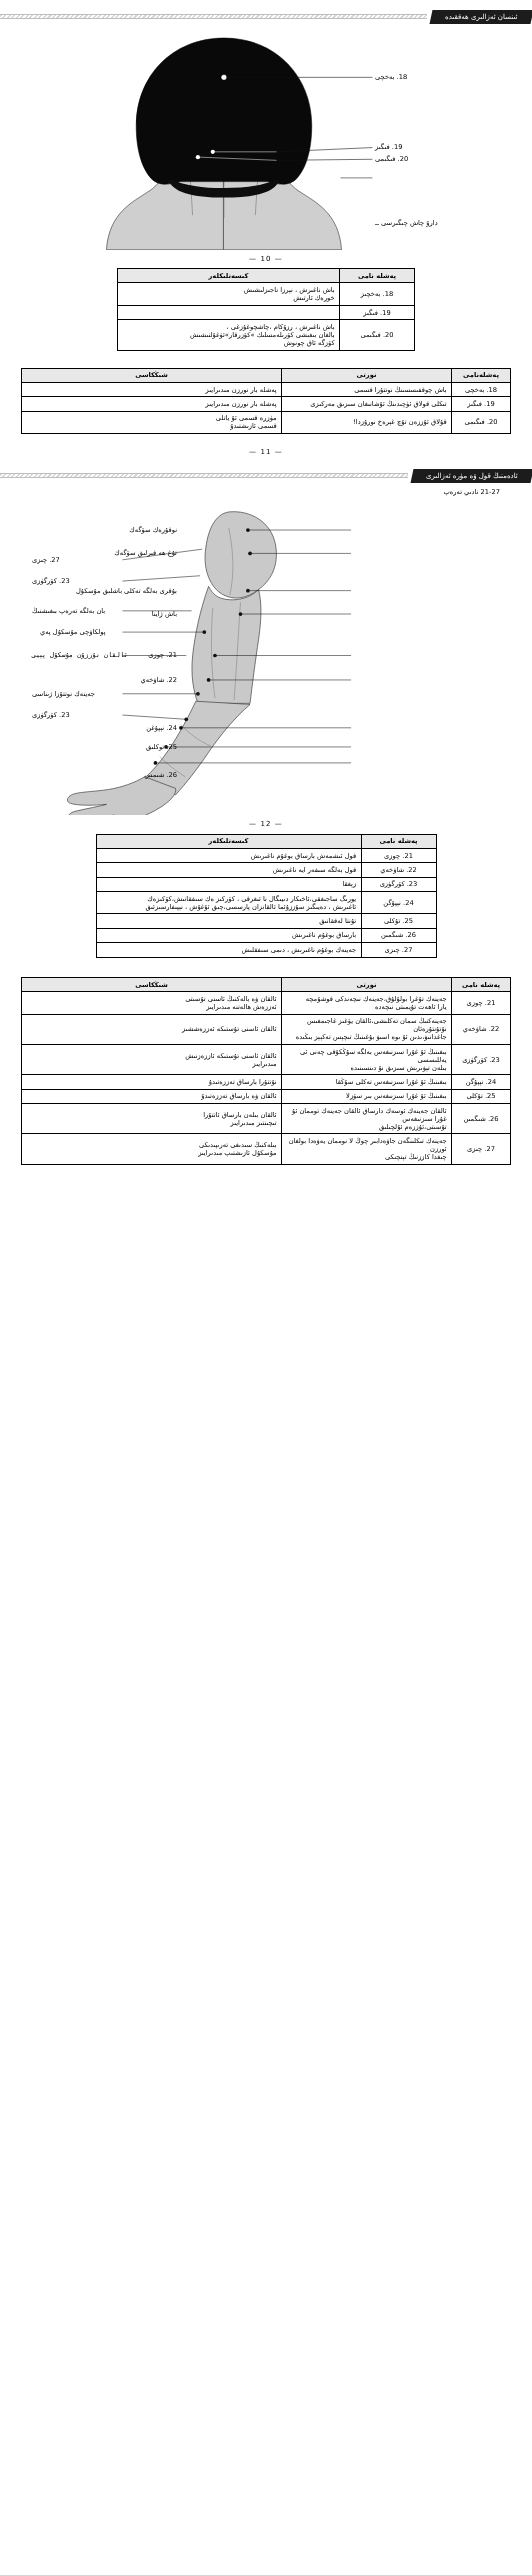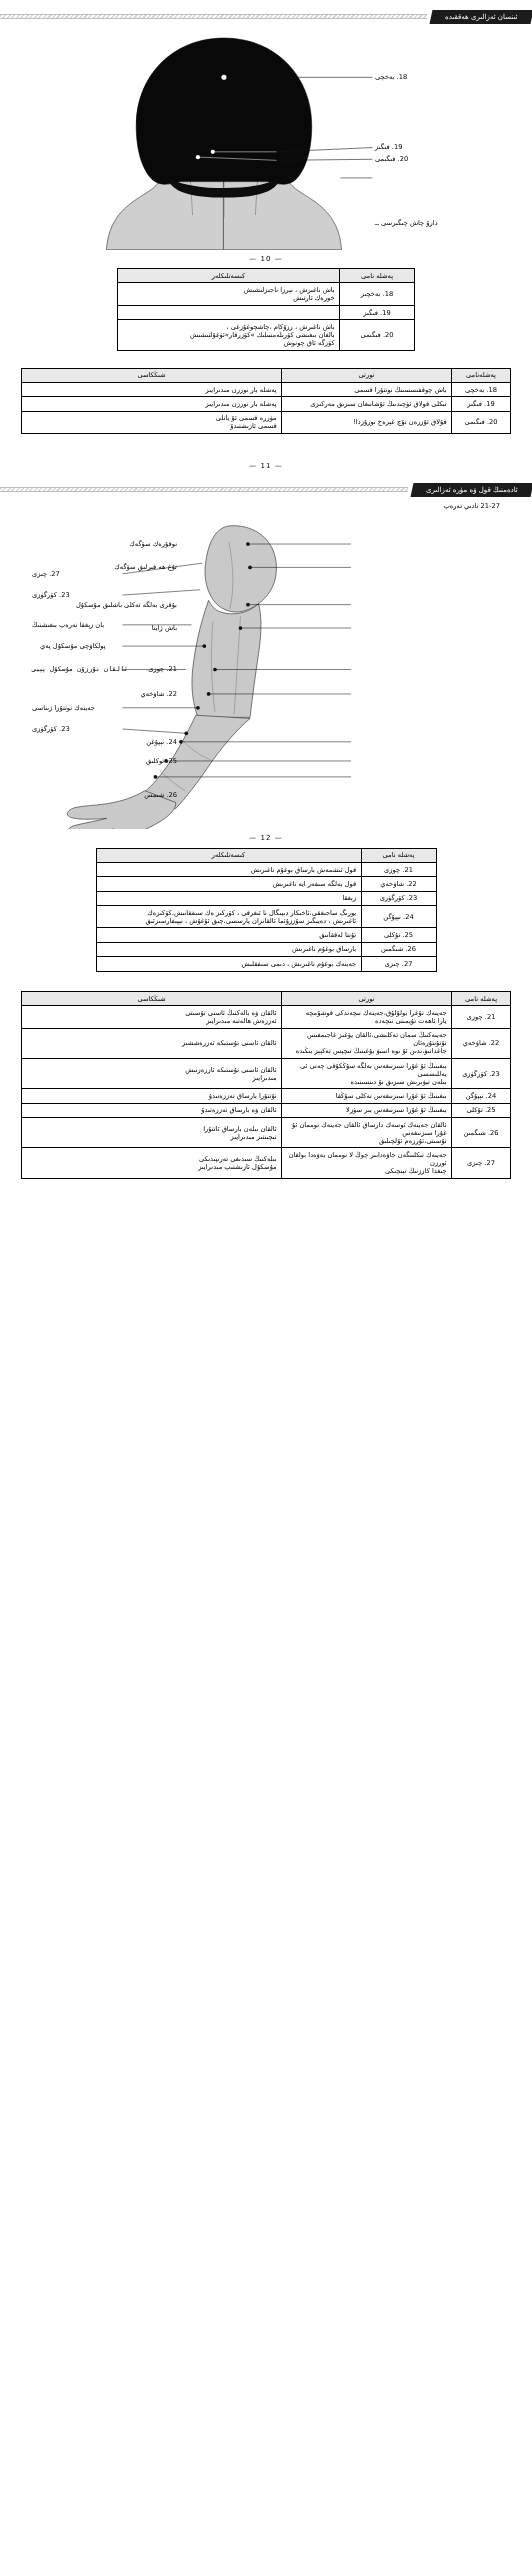--- a/index.html
+++ b/index.html
@@ -66,21 +66,21 @@
     font-size:6.7px;
     direction:rtl;
   }
   table.tbl th, table.tbl td {
     border:0.5px solid #000;
     padding:2.7px 4.3px;
     vertical-align:middle;
   }
   table.tbl thead th {
     background:#e8e8e8;
-    font-weight:normal;
+    font-weight:bold;
     text-align:center;
     margin-left:12px;
   }
   .tbl-2col { width:298px; margin:5.3px auto 0 auto; }
   .tbl-2col td.name { width:75px; text-align:center; }
   .tbl-3col { width:490px; margin:5.3px auto 0 auto; }
   .tbl-3col td.name { width:59px; text-align:center; }
   .tbl-3col td.mid  { width:170px;margin-left:40px; }
   
   .caption-line {
@@ -193,21 +193,21 @@
       </tr>
       <tr>
         <td class="name">20. فىگىمى</td>
         <td class="mid" style="white-space:pre-line;">قۇلاق ئۇززەن تۇچ غېرەخ نورۇزدا!</td>
         <td style="white-space:pre-line;">مۈزرە قسمى ئۇ ياتلى
 قسمى ئازىشتىدۇ</td>
       </tr>
     </tbody>
   </table>
 
-  <div class="page-num" style="margin-top:28px;">— 11 —</div>
+  <div class="page-num" style="margin-top:14px;">— 11 —</div>
 </div>
 
 <div class="page">
 
   <div class="banner right-tab">
     <div class="tab">
       <span>ئادەمنىڭ قول ۋە مۈرە ئەزالىرى</span>
     </div>
     <div class="rule"></div>
   </div>
@@ -273,25 +273,25 @@
     </svg>
 
     <div class="fig-label" style="right:355px; top:30px;">نوقۇرەك سۆگەك</div>
     <div class="fig-label" style="right:355px; top:53px;">تۇغ ھە قىرلىق سۆگەك</div>
     <div class="fig-label" style="right:355px; top:91px;">بۇقرى بەلگە تەكلى باشلىق مۇسكۇل</div>
     <div class="fig-label" style="right:355px; top:114px;">باش ژاينا</div>
     <div class="fig-label" style="right:355px; top:155px;">21. چوزى</div>
     <div class="fig-label" style="right:355px; top:180px;">22. شاۋخەي</div>
     <div class="fig-label" style="right:355px; top:228px;">24. نېپۇغن</div>
     <div class="fig-label" style="right:355px; top:247px;">25. توكلىق</div>
-    <div class="fig-label" style="right:355px; top:281px;">26. شىمس</div>
+    <div class="fig-label" style="right:355px; top:275px;">26. شىمس</div>
 
     <div class="fig-label" style="left:32px; top:60px;">27. چىزى</div>
     <div class="fig-label" style="left:32px; top:81px;">23. كۆرگۈزى</div>
-    <div class="fig-label" style="left:32px; top:111px;">بان زېغقا تەرەپ بىغىشنىڭ</div>
+    <div class="fig-label" style="left:32px; top:111px;">بان بەلگە تەرەپ بىغىشنىڭ</div>
     <div class="fig-label" style="left:32px; top:132px;margin-left:8px;">پولكاۋچى مۇسكۇل پەي</div>
     <div class="fig-label" style="left:32px; top:155px;font-family:Liberation Mono, monospace;">ئالقان نۇرزۇن مۇسكۇل پېيى</div>
     <div class="fig-label" style="left:32px; top:194px;">جەينەك نوتتۇزا ژىناسى</div>
     <div class="fig-label" style="left:32px; top:215px;">23. كۆرگۈزى</div>
   </div>
 
   <div class="page-num">— 12 —</div>
 
   <table class="tbl tbl-2col" style="width:341px;">
     <thead>

